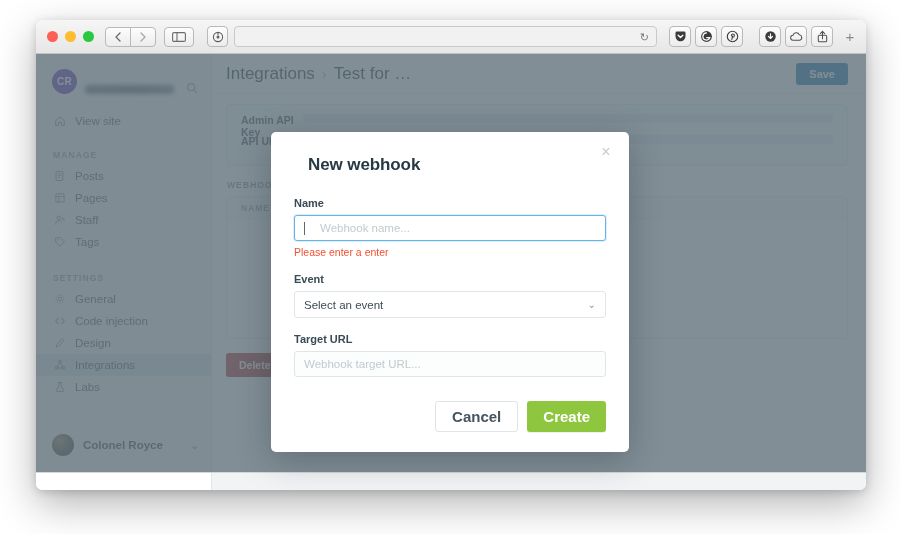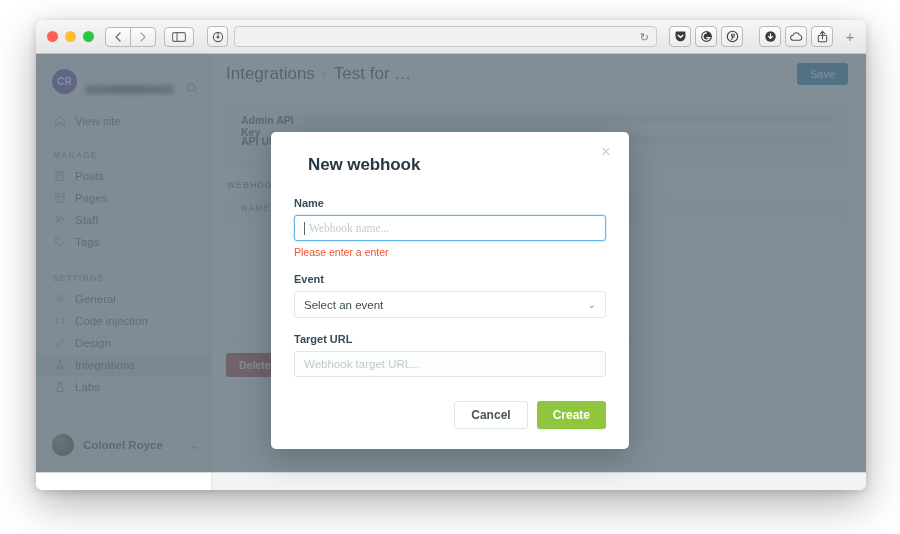--- a/index.html
+++ b/index.html
@@ -239,21 +239,21 @@
     white-space: nowrap;
   }
   #bc-sep { color: #aab2b8; font-weight: 400; font-size: 15px; }
   #save-btn {
     margin-left: auto;
     background: #2f7bb0;
     color: #ffffff;
     font-size: 11px;
     padding: 5px 13px;
     border-radius: 3px;
-    font-weight: 400;
+    font-weight: 700;
   }
   #main-body { padding: 10px 18px 0 14px; }
   .panel {
     background: #f6f8f9;
     border: 1px solid #e6eaec;
     border-radius: 4px;
     padding: 9px 14px;
     margin-bottom: 14px;
   }
   .panel-row {
@@ -381,21 +381,21 @@
     box-shadow: 0 0 0 1px rgba(98,181,230,0.22);
     position: relative;
   }
   .field-input.focused::before {
     content: "";
     position: absolute;
     left: 9px; top: 6px;
     width: 1px; height: 13px;
     background: #5a6a74;
   }
-  .field-input.focused .ph { padding-left: 5px; font-family: Liberation Serif, serif; }
+  .field-input.focused .ph { padding-left: 16px; }
   .ph { color: #c2cace; }
   .field-error {
     font-size: 10.5px;
     color: #f05230;
     margin-top: 5px;
   }
   .select-box {
     width: 100%;
     height: 27px;
     border: 1px solid #e0e5e8;
@@ -407,21 +407,21 @@
     display: flex; align-items: center;
     justify-content: space-between;
   }
   .select-caret { color: #8d989f; font-size: 10px; line-height: 1; }
   #modal-actions {
     display: flex; justify-content: flex-end;
     gap: 9px;
     margin-top: 24px;
   }
   .btn {
-    font-size: 12px;
+    font-size: 15px;
     font-weight: bold;
     border-radius: 3px;
     padding: 7px 16px;
     line-height: 1;
     display: inline-flex; align-items: center; justify-content: center;
   }
   #cancel-btn {
     background: #ffffff;
     border: 1px solid #dfe4e7;
     color: #46545e;

